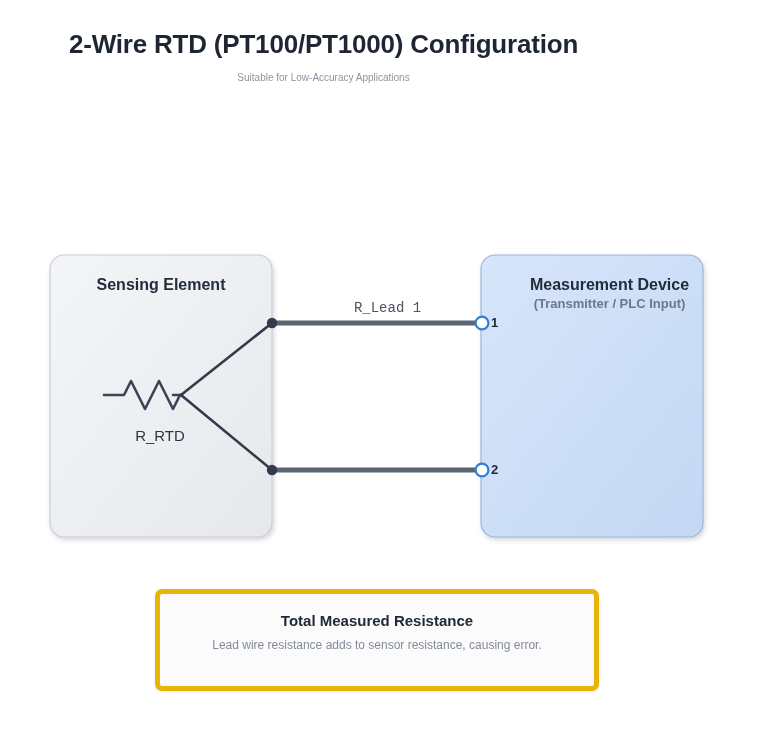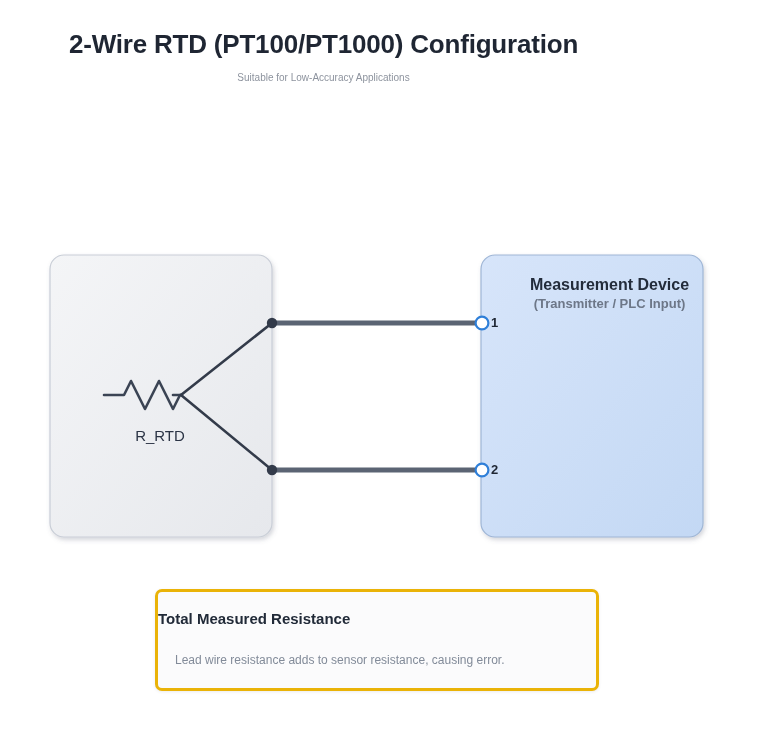--- a/index.html
+++ b/index.html
@@ -117,44 +117,44 @@
 
   
   #formula-panel {
     position: absolute;
     left: 155px;
     top: 589px;
     width: 444px;
     height: 102px;
     box-sizing: border-box;
     background: #fbfbfc;
-    border: 3px solid #eab308;
+    border: 5px solid #eab308;
     border-radius: 7px;
     box-shadow: 0 1px 3px rgba(60,70,90,0.10);
-    text-align: left;
+    text-align: center;
   }
   #formula-heading {
     margin: 0;
     padding-top: 18px;
     font-size: 15px;
     font-weight: bold;
     color: #212a38;
     font-family: "Liberation Sans", sans-serif;
   }
   #formula-expression {
     margin: 0;
     padding-top: 14px;
     font-size: 16px;
     font-weight: bold;
     color: #c0182c;
     font-family: "Liberation Mono", monospace;
     white-space: nowrap;
   }
   #formula-note {
-    margin: 17px;
+    margin: 0;
     padding-top: 9px;
     font-size: 12px;
     color: #828b99;
     font-family: "Liberation Sans", sans-serif;
   }
 </style>
 </head>
 <body>
 
 <div id="header">
@@ -197,28 +197,32 @@
 
     <line x1="272" y1="470" x2="482" y2="470" stroke="#5b6473" stroke-width="5" stroke-linecap="butt"></line>
 
     <circle cx="272" cy="323" r="5.2" fill="#333b4a"></circle>
     <circle cx="272" cy="470" r="5.2" fill="#333b4a"></circle>
 
     <circle cx="482" cy="323" r="6.4" fill="#ffffff" stroke="#2f7fd8" stroke-width="2.2"></circle>
     <circle cx="482" cy="470" r="6.4" fill="#ffffff" stroke="#2f7fd8" stroke-width="2.2"></circle>
   </svg>
 
+  <div class="box-label" id="sensing-label">
+    <div class="box-title">Sensing Element</div>
+  </div>
 
   <div class="box-label" id="device-label">
     <div class="box-title">Measurement Device</div>
     <div class="box-sub">(Transmitter / PLC Input)</div>
   </div>
 
   <div class="component-label" id="rtd-label">R_RTD</div>
 
+  <div class="wire-label" id="lead1-label">R_Lead 1</div>
 
   <div class="terminal-number" id="term1-num">1</div>
   <div class="terminal-number" id="term2-num">2</div>
 </div>
 
 <div id="formula-panel">
   <p id="formula-heading">Total Measured Resistance</p>
   <p id="formula-note">Lead wire resistance adds to sensor resistance, causing error.</p>
 </div>
 

